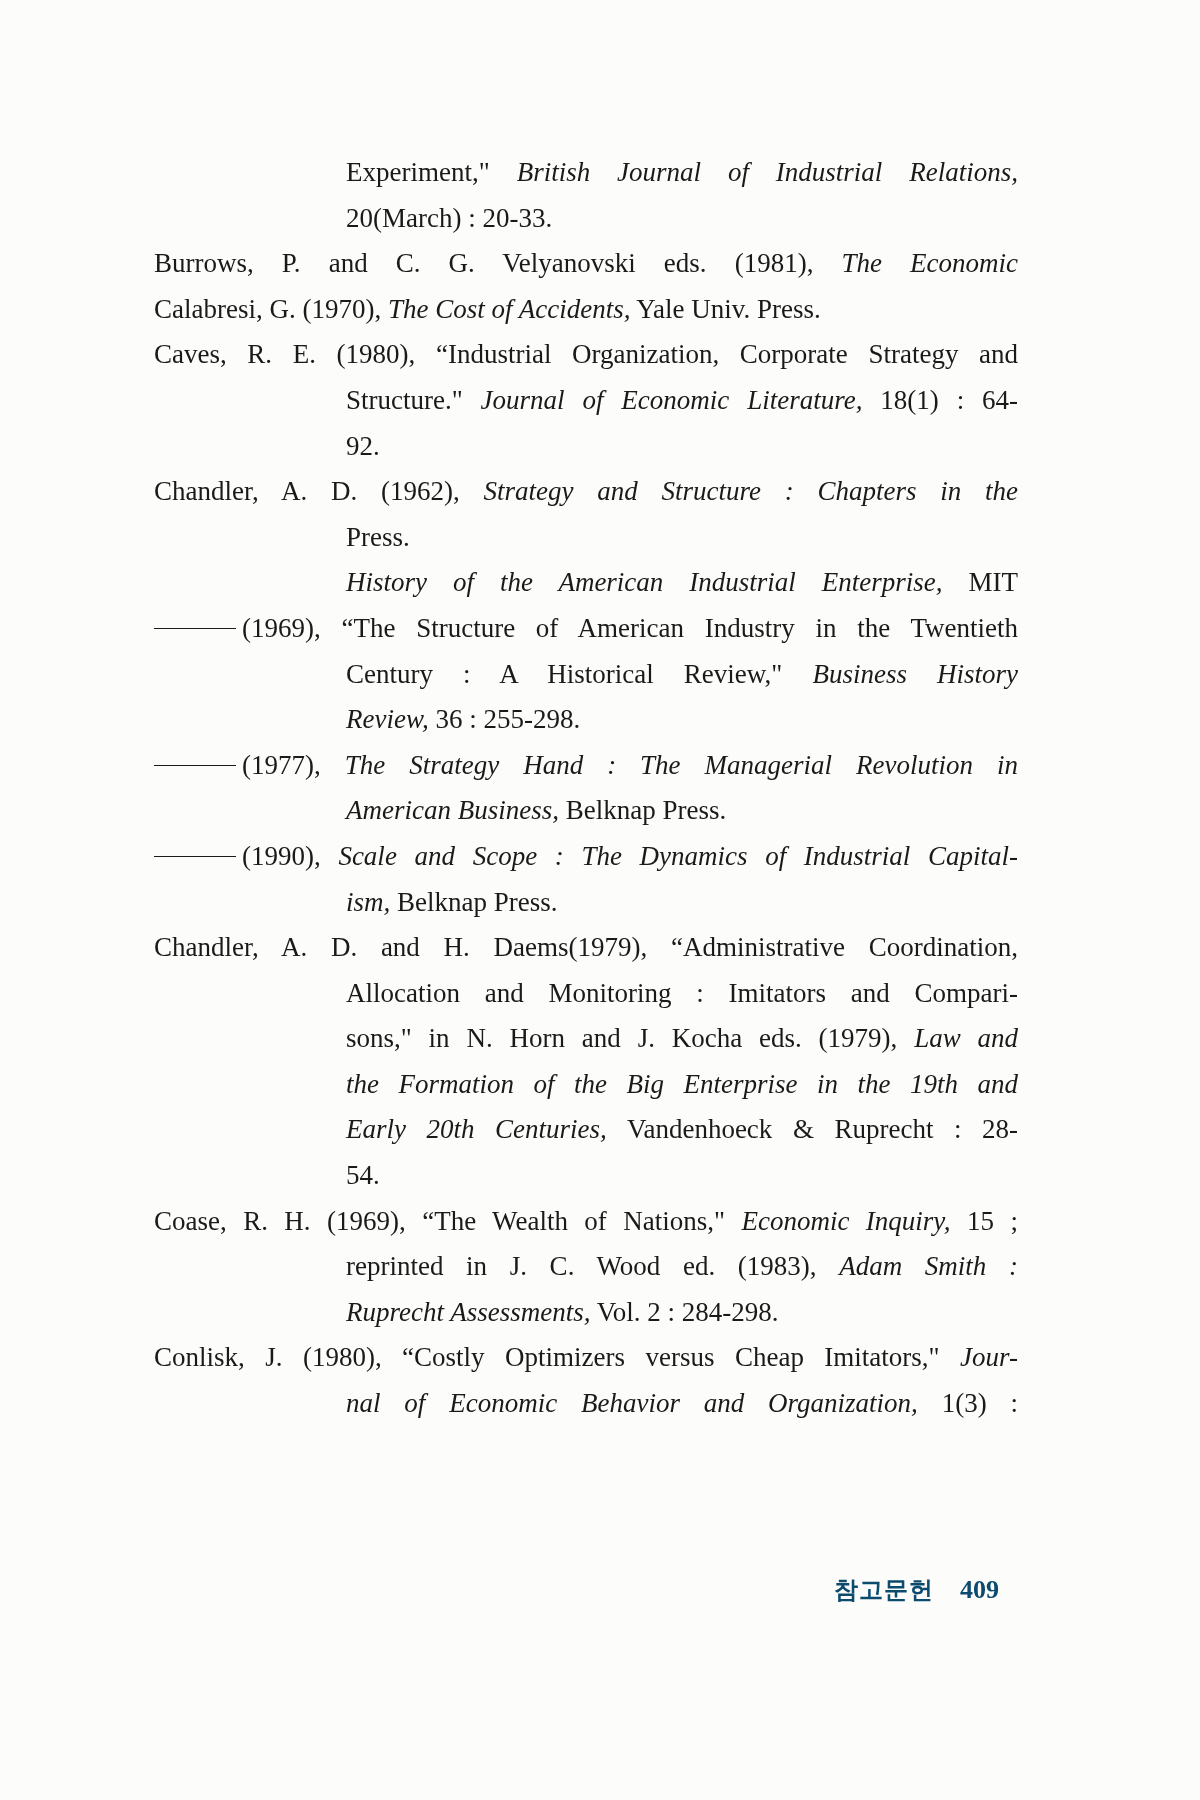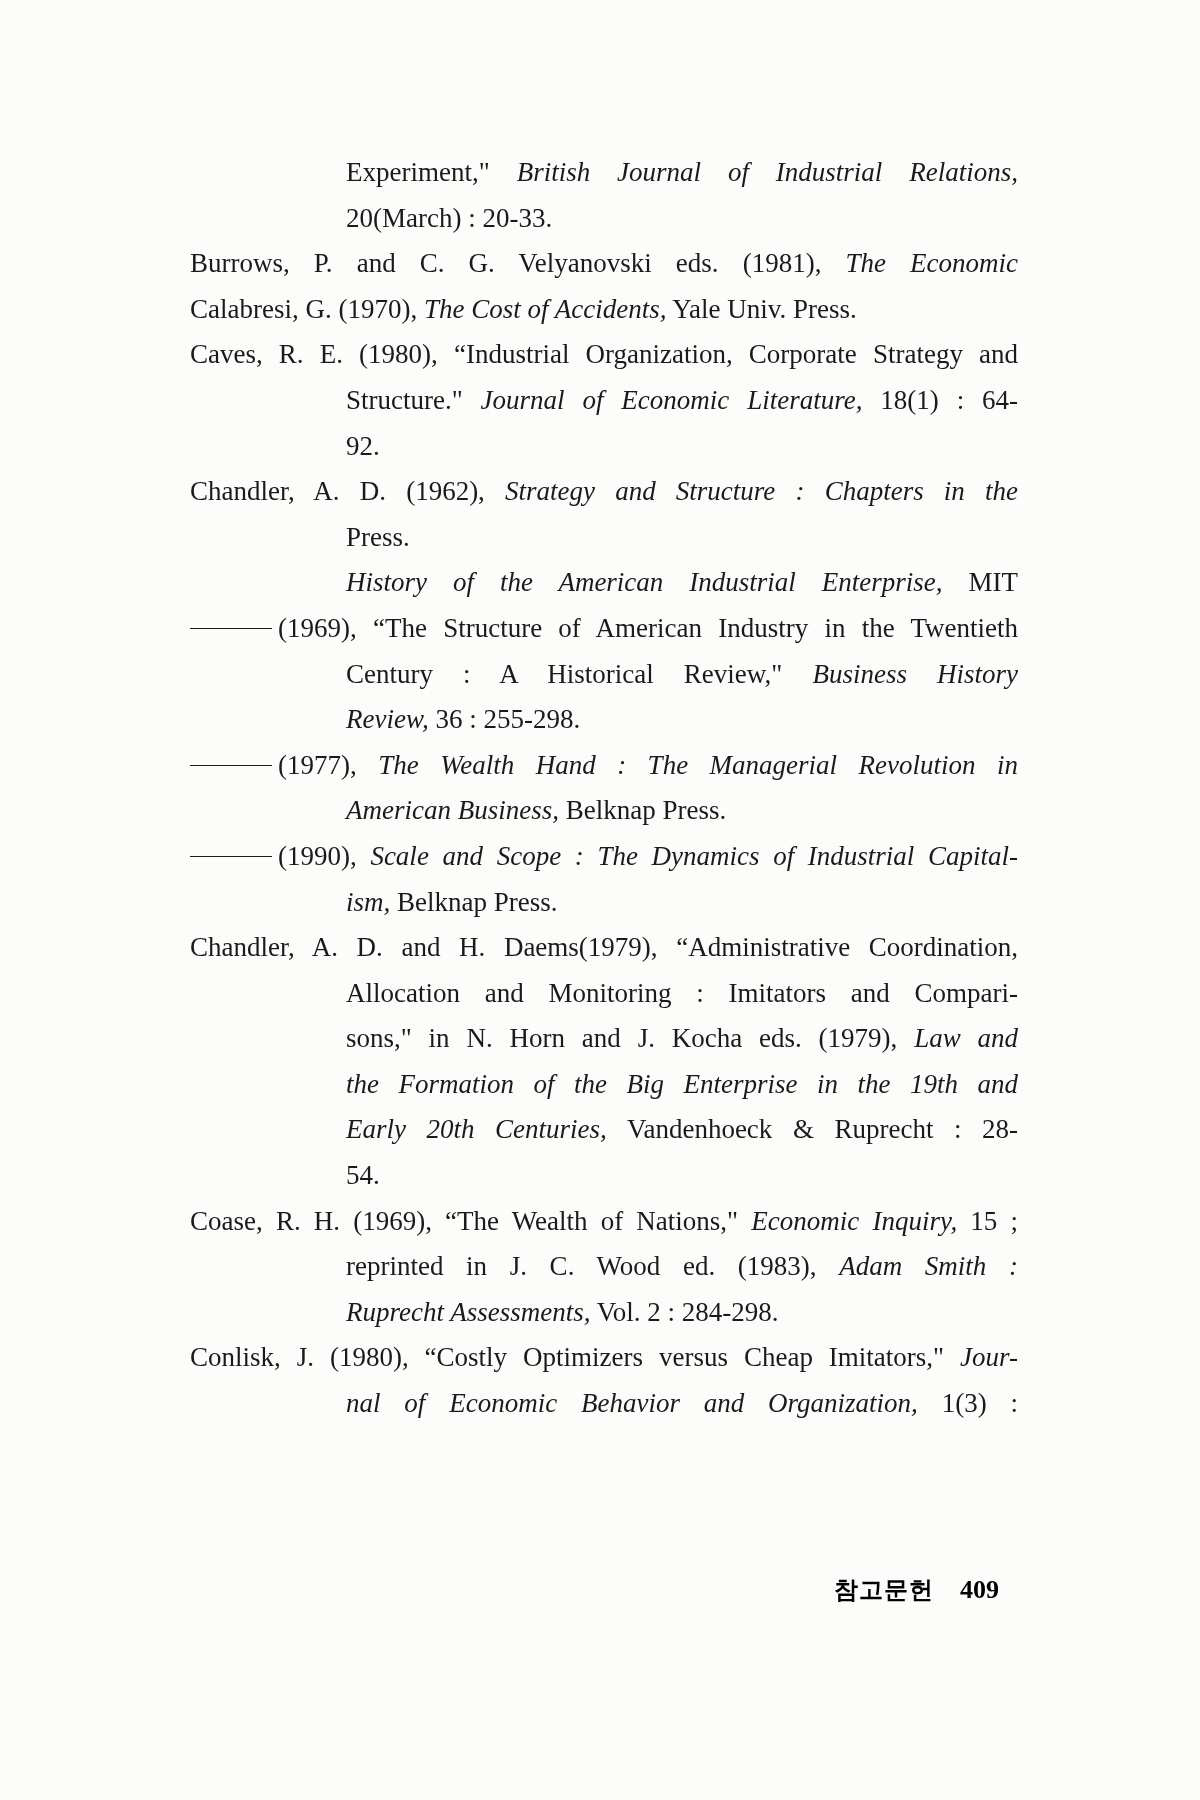--- a/index.html
+++ b/index.html
@@ -38,21 +38,20 @@
     }
     .line.justify {
       text-align: justify;
       text-align-last: justify;
     }
     .line.cont {
       padding-left: 192px;
     }
     .line.first {
       padding-left: 0;
-      margin-left: 36px;
     }
     .line .inner {
       display: block;
       width: 100%;
     }
     .seg-i {
       font-style: italic;
     }
     .dash {
       display: inline-block;
@@ -64,21 +63,21 @@
       position: relative;
       top: -2px;
     }
     .footer {
       position: absolute;
       left: 834px;
       top: 1574px;
       font-size: 26px;
       font-weight: bold;
       white-space: nowrap;
-      color: #000000;
+      color: #0c4a6e;
     }
     .footer .label {
       font-family: "DejaVu Sans", sans-serif;
       font-weight: bold;
       font-size: 24px;
       letter-spacing: 1px;
     }
     .footer .pgno {
       font-family: "Liberation Serif", serif;
       margin-left: 26px;
@@ -135,21 +134,21 @@
         </div>
         <div class="line cont justify">
           <span class="inner" style="text-align: justify; text-align-last: justify; white-space: normal;"><span class="seg-r">Century : A Historical Review," </span><span class="seg-i">Business History</span></span>
         </div>
         <div class="line cont">
           <span class="inner"><span class="seg-i">Review,</span><span class="seg-r"> 36 : 255-298.</span></span>
         </div>
       </div>
       <div class="entry">
         <div class="line first justify">
-          <span class="inner" style="text-align: justify; text-align-last: justify; white-space: normal;"><span class="dash"></span><span class="seg-r">(1977), </span><span class="seg-i">The Wealth Hand : The Managerial Revolution in</span></span>
+          <span class="inner" style="text-align: justify; text-align-last: justify; white-space: normal;"><span class="dash"></span><span class="seg-r">(1977), </span><span class="seg-i">The Strategy Hand : The Managerial Revolution in</span></span>
         </div>
         <div class="line cont">
           <span class="inner"><span class="seg-i">American Business,</span><span class="seg-r"> Belknap Press.</span></span>
         </div>
       </div>
       <div class="entry">
         <div class="line first justify">
           <span class="inner" style="text-align: justify; text-align-last: justify; white-space: normal;"><span class="dash"></span><span class="seg-r">(1990), </span><span class="seg-i">Scale and Scope : The Dynamics of Industrial Capital-</span></span>
         </div>
         <div class="line cont">

